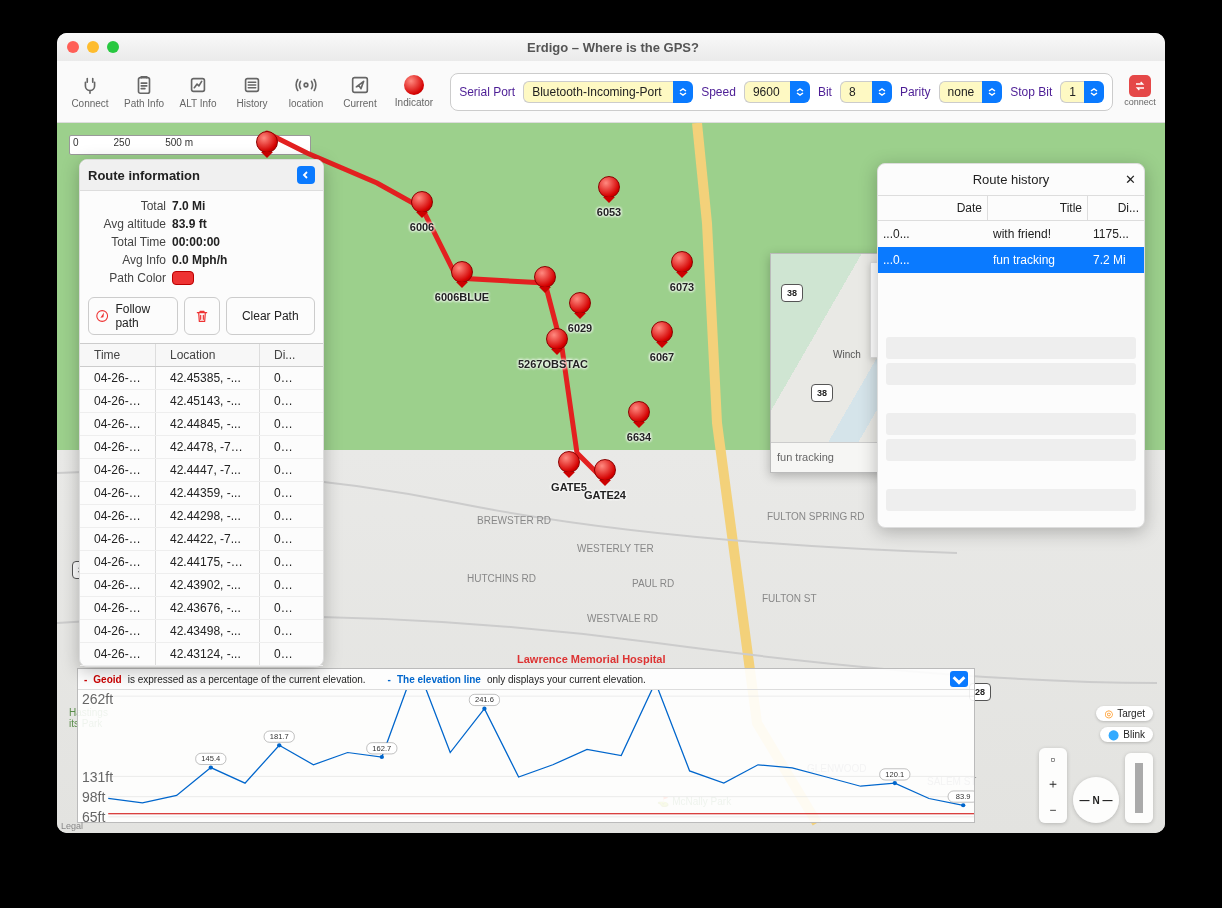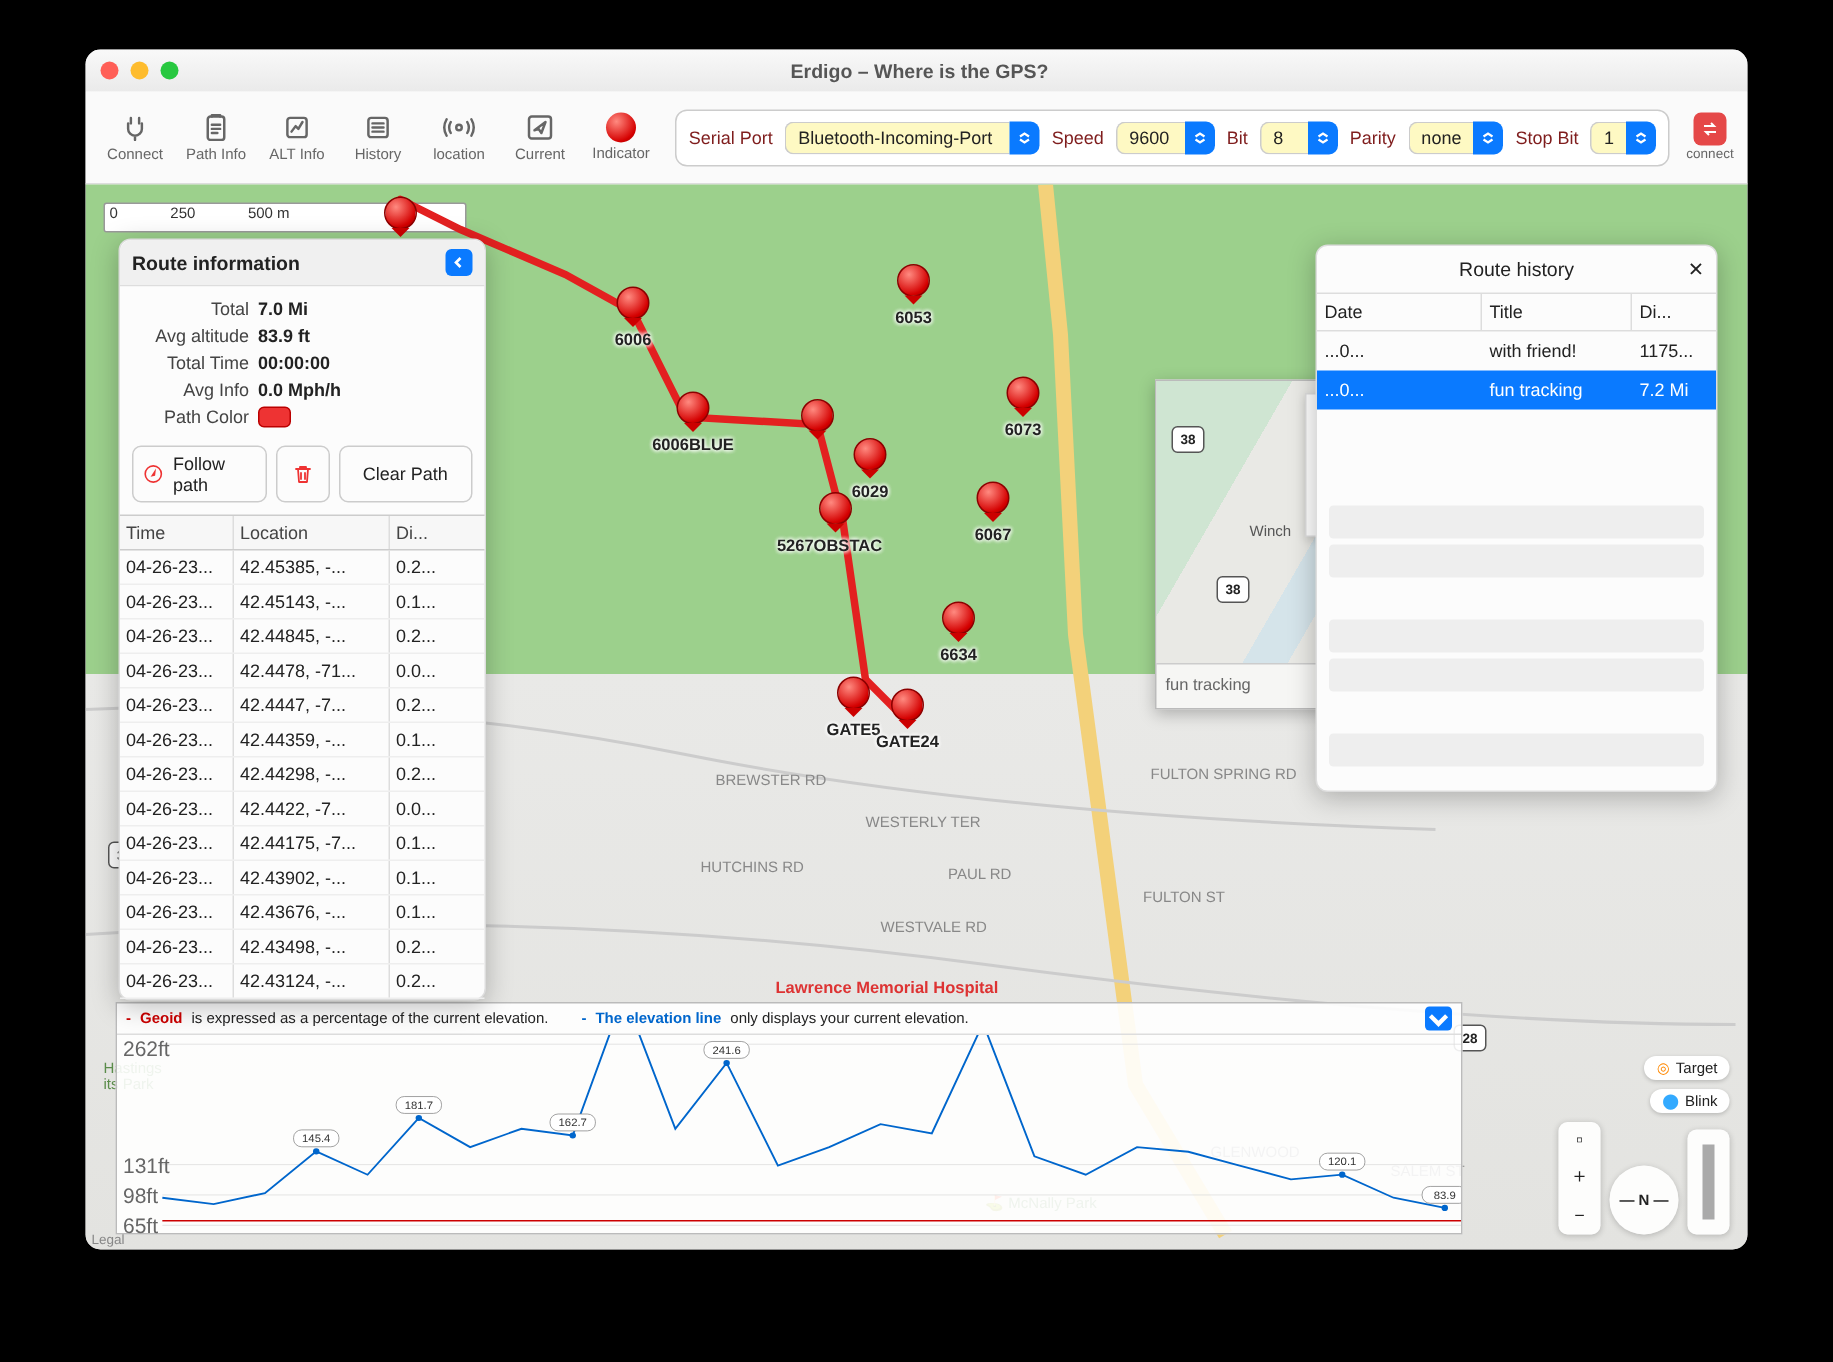--- a/index.html
+++ b/index.html
@@ -8,21 +8,21 @@
   .titlebar { height: 28px; background: linear-gradient(#f9f9f9,#eaeaea); display: flex; align-items: center; padding: 0 10px; }
   .traffic { display: flex; gap: 8px; }
   .dot { width: 12px; height: 12px; border-radius: 50%; }
   .dot.r{background:#ff5f57;} .dot.y{background:#febc2e;} .dot.g{background:#28c840;}
   .titlebar .title { flex:1; text-align:center; font-weight:600; color:#555; font-size:13px; }
   .toolbar { height: 62px; background:#fafafa; border-bottom:1px solid #ddd; display:flex; align-items:center; padding:0 8px; gap:4px; }
   .tbtn { width:50px; display:flex; flex-direction:column; align-items:center; justify-content:center; font-size:10px; color:#666; gap:2px; cursor:pointer; }
   .tbtn svg,.tbtn .ico{ width:22px; height:22px; color:#666; fill:none; stroke:#666; stroke-width:1.6;}
   .tbtn .indicator-dot{width:20px;height:20px;border-radius:50%;background:radial-gradient(circle at 35% 30%,#ff8a80,#d50000 70%,#8c0000);}
   .connbar { margin-left:auto; display:flex; align-items:center; gap:8px; background:#fff; border:1px solid #ccc; border-radius:8px; padding:4px 8px; height:38px;}
-  .connbar .lbl{font-size:12px;color:#7f1d1d;}
+  .connbar .lbl{font-size:12px;color:#4c1d95;}
   .connbar .sel{display:flex;align-items:center;gap:0;}
   .connbar .selbox{background:#fef9c3;border:1px solid #ccc;border-right:none;border-radius:6px 0 0 6px;padding:3px 8px;font-size:12px;min-width:32px;}
   .connbar .selbtn{width:20px;height:22px;background:#0a7aff;border-radius:0 6px 6px 0;display:flex;align-items:center;justify-content:center;}
   .connbar .selbtn svg{width:10px;height:10px;}
   .connect-icon{width:34px;height:34px;margin-left:6px;display:flex;flex-direction:column;align-items:center;}
   .connect-icon .sq{width:22px;height:22px;border-radius:5px;background:#e54848;display:flex;align-items:center;justify-content:center;}
   .connect-icon .txt{font-size:9px;color:#666;}
   
   .content{position:relative;height:calc(100% - 90px);}
   .map{position:absolute;inset:0;background:linear-gradient(180deg, #9cd08c 0%, #9cd08c 46%, #e9e9e7 46%, #e3e3e0 100%);overflow:hidden;}
@@ -48,32 +48,32 @@
   .routeinfo .stats .v{font-weight:600;}
   .routeinfo .stats .colorbox{width:22px;height:14px;background:#e33;border-radius:4px;border:1px solid #b00;}
   .routeinfo .actions{display:flex;gap:6px;padding:4px 8px 8px;}
   .routeinfo .actions .btn{flex:1;border:1px solid #ccc;border-radius:6px;padding:4px 6px;font-size:12px;display:flex;align-items:center;gap:6px;justify-content:center;cursor:pointer;}
   .routeinfo .actions .iconbtn{width:36px;flex:0 0 36px;border:1px solid #ccc;border-radius:6px;display:flex;align-items:center;justify-content:center;cursor:pointer;}
   .routeinfo .actions .iconbtn svg{width:16px;height:16px;stroke:#e33;}
   .routeinfo .actions .follow svg{width:16px;height:16px;stroke:#e33;}
   
   .datatable{border-top:1px solid #ccc;width:100%;font-size:12px;}
   .datatable .th{display:flex;background:#f7f7f7;border-bottom:1px solid #ccc;font-weight:400;color:#444;}
-  .datatable .th>div,.datatable .tr>div{padding:4px 4px;overflow:hidden;text-overflow:ellipsis;white-space:nowrap;}
+  .datatable .th>div,.datatable .tr>div{padding:4px 14px;overflow:hidden;text-overflow:ellipsis;white-space:nowrap;}
   .datatable .c0{width:76px;border-right:1px solid #ddd;}
   .datatable .c1{width:104px;border-right:1px solid #ddd;}
   .datatable .c2{width:50px;}
   .datatable .tr{display:flex;border-bottom:1px solid #eee;}
   
   .history{right:20px;top:40px;width:268px;padding-bottom:12px;}
   .history .hdr{padding:8px;text-align:center;font-weight:400;font-size:13px;position:relative;}
   .history .hdr .close{position:absolute;right:8px;top:8px;cursor:pointer;}
   .history .htbl{border-top:1px solid #ddd;}
   .history .hth{display:flex;font-size:12px;border-bottom:1px solid #ddd;}
-  .history .hth>div{padding:5px;border-right:1px solid #ddd;text-align:left;}
+  .history .hth>div{padding:5px;border-right:1px solid #ddd;text-align:right;}
   .history .hc0{width:110px;}.history .hc1{width:100px;}.history .hc2{flex:1;border-right:none!important;}
   .history .htr{display:flex;font-size:12px;padding:3px 0;}
   .history .htr>div{padding:3px 5px;overflow:hidden;text-overflow:ellipsis;white-space:nowrap;}
   .history .htr.sel{background:#0a7aff;color:#fff;}
   .history .ghost{height:22px;margin:4px 8px;background:#eee;border-radius:3px;}
   
   .minimap{position:absolute;right:200px;top:130px;width:195px;height:220px;background:#f6f6f4;border:1px solid #bbb;box-shadow:0 3px 10px rgba(0,0,0,.25);}
   .minimap .mmbody{position:relative;height:188px;background:linear-gradient(120deg,#cfe5d2 30%,#e9e9e5 30%,#e9e9e5 55%,#d5e4ea 55%,#d5e4ea 65%,#e9e9e5 65%);}
   .minimap .card{position:absolute;right:8px;top:8px;width:86px;height:96px;background:#fff;border:1px solid #ddd;box-shadow:0 2px 6px rgba(0,0,0,.15);}
   .minimap .card svg{width:100%;height:100%;}

